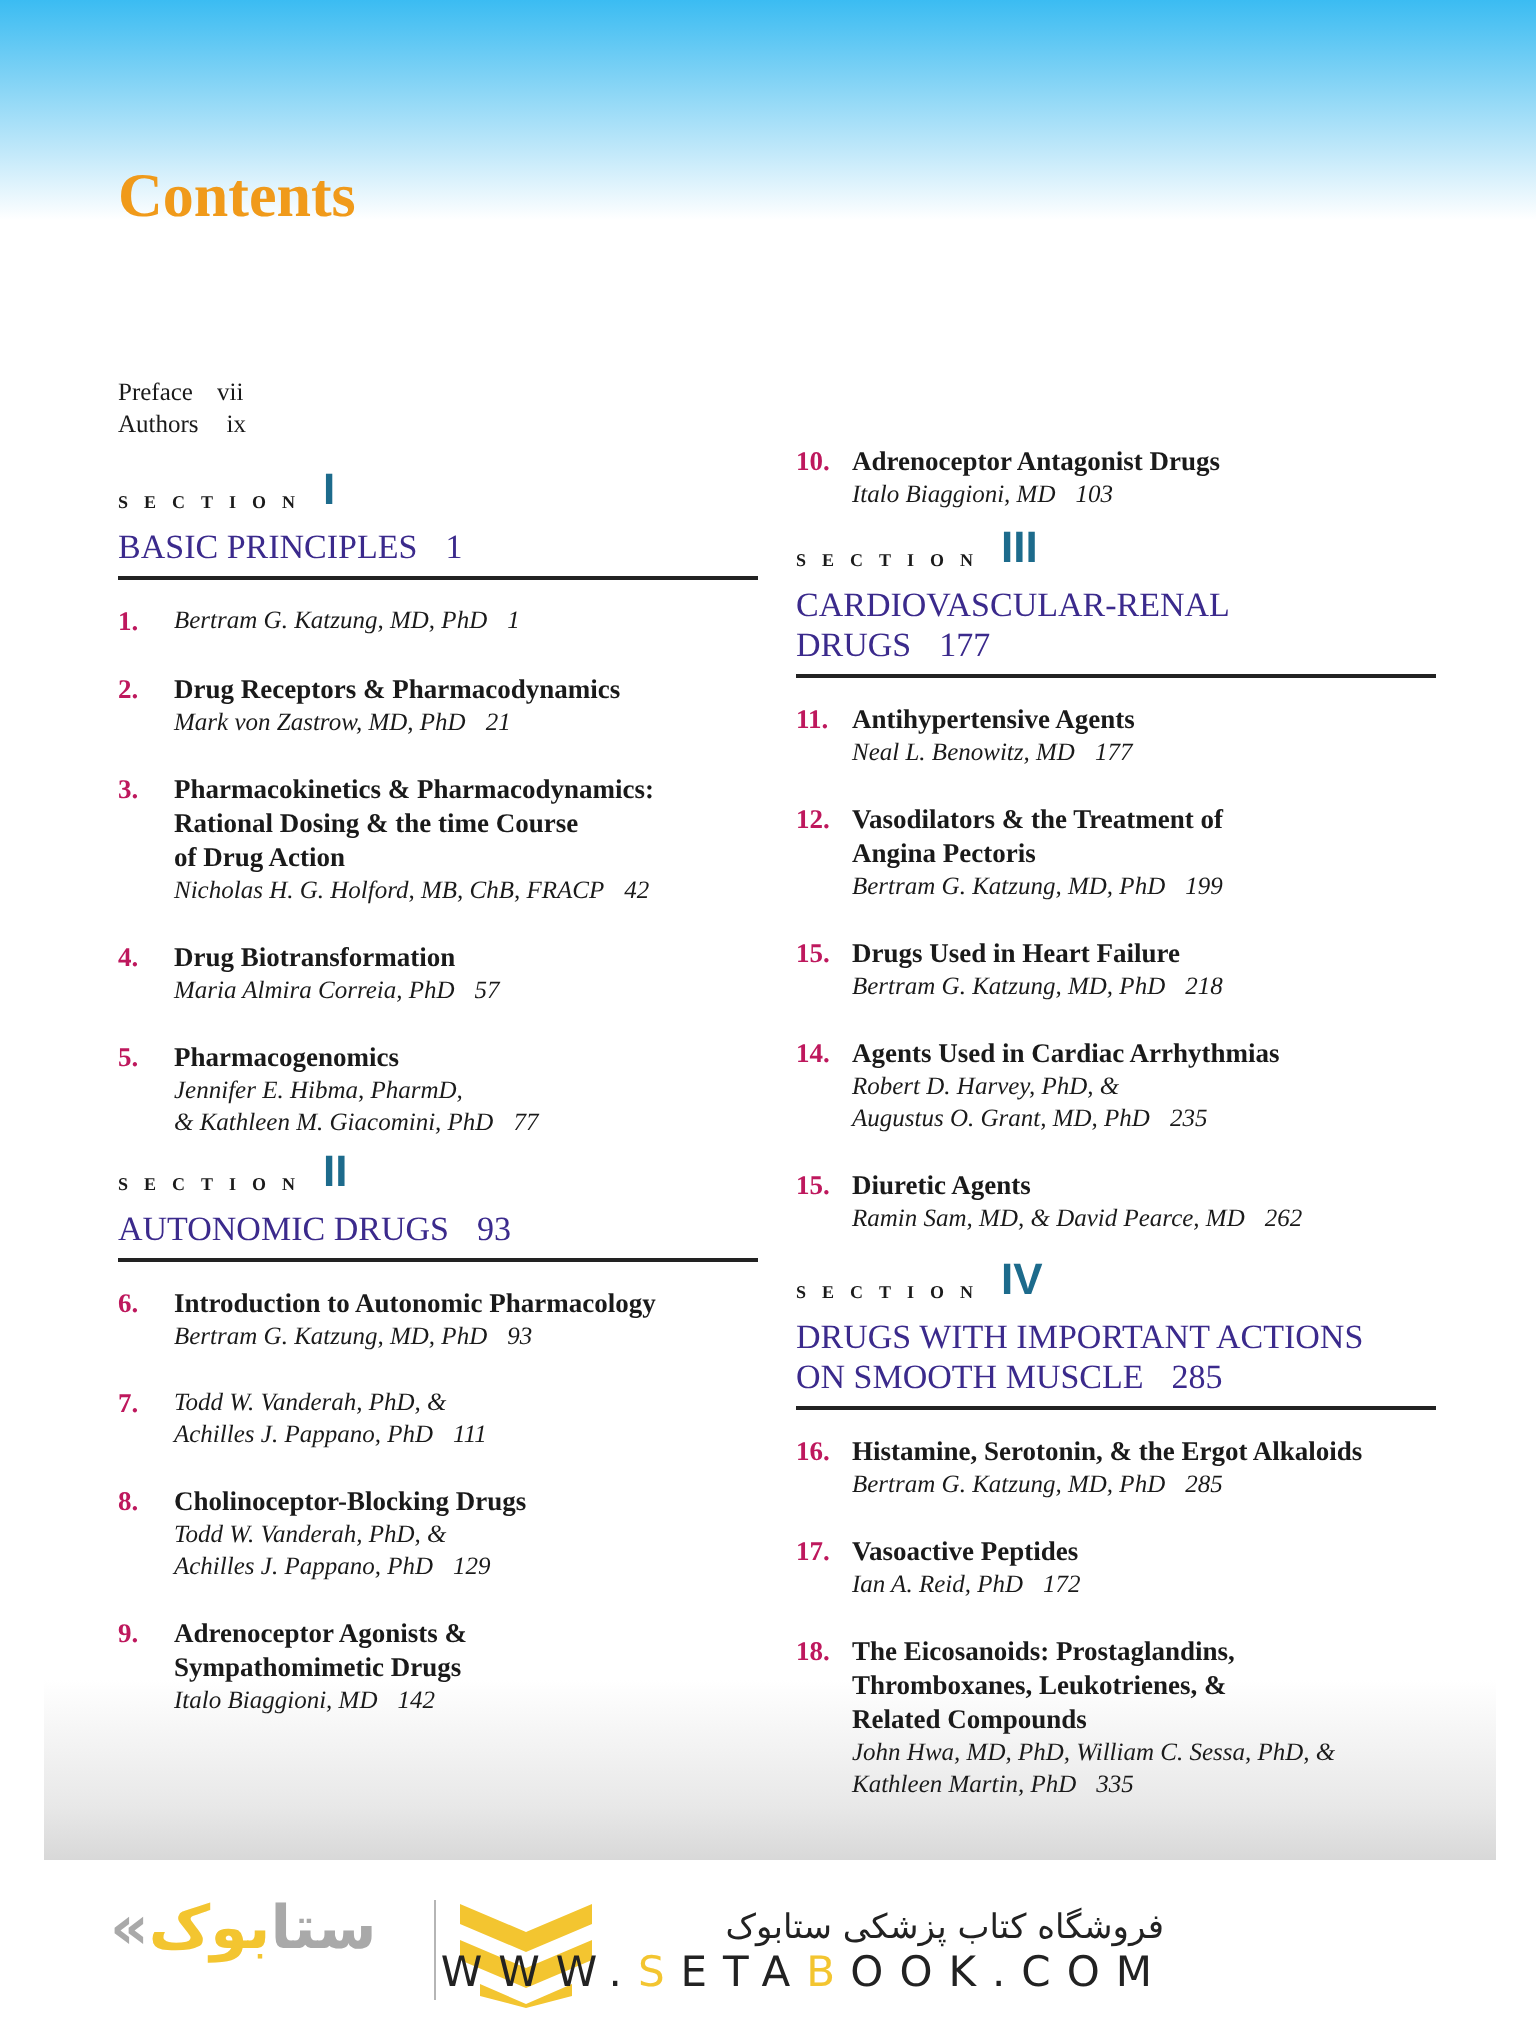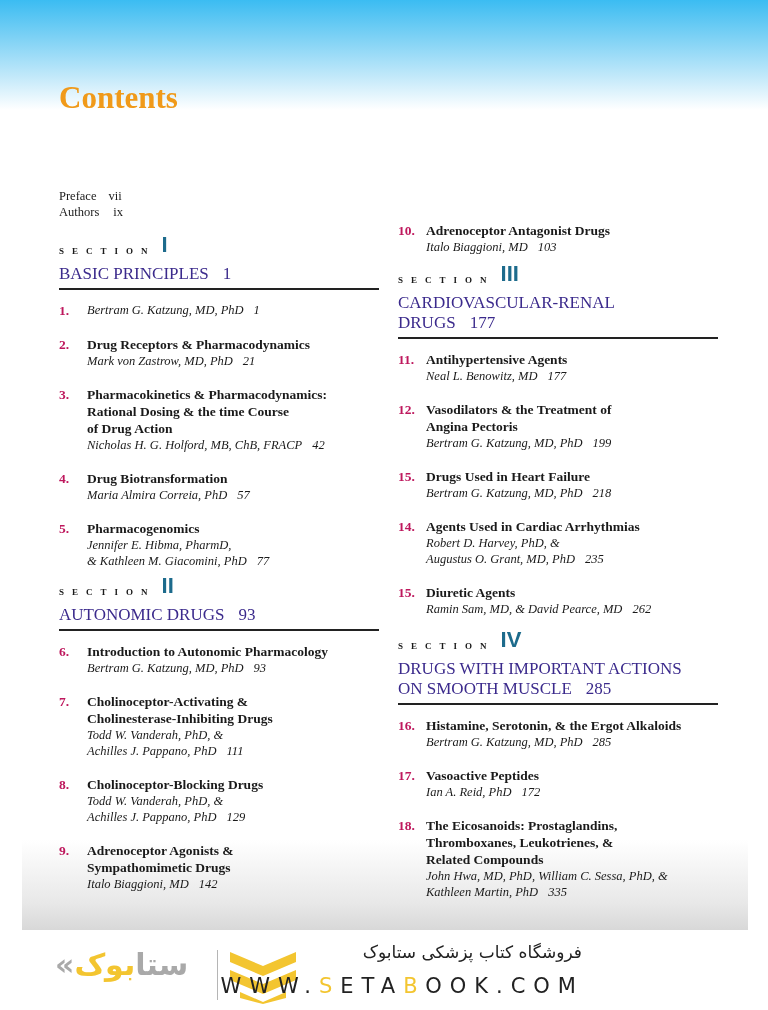--- a/index.html
+++ b/index.html
@@ -63,21 +63,21 @@
     font-family: "DejaVu Sans", sans-serif; font-weight: bold; font-size: 30px; color: #a9a9a9;
   }
   .logo-text .hl { color: #f3c530; }
   .logo-sub {
     position: absolute; left: 70px; top: 56px;
     font-family: "DejaVu Sans", sans-serif; font-size: 11px; color: #b0b0b0; margin-top: 35px;
   }
   .logo-divider { position: absolute; left: 217px; top: 20px; width: 1px; height: 50px; background: #b5b5b5; }
   .logo-mark { position: absolute; left: 228px; top: 18px; }
   .store-fa {
-    position: absolute; right: 40px; top: 12px;
+    position: absolute; right: 40px; top: 24px;
     font-family: "DejaVu Sans", sans-serif; font-size: 17px; color: #222; direction: rtl;
   }
   .store-url {
     position: absolute; right: 38px; top: 44px;
     font-family: "DejaVu Sans", sans-serif; font-size: 21px; letter-spacing: 8px; color: #222;
   }
   .store-url .acc { color: #f3c530; }
 </style>
 </head>
 <body>
@@ -151,22 +151,20 @@
     <div class="chapter" style="margin-top:12px">
       <div class="num">6.</div>
       <div class="body">
         <div class="ctitle">Introduction to Autonomic Pharmacology</div>
         <div class="authors"><span>Bertram G. Katzung, MD, PhD</span><span class="pg">93</span></div>
       </div>
     </div>
     <div class="chapter" style="margin-top:17px">
       <div class="num">7.</div>
       <div class="body">
-        <div class="ctitle">Cholinoceptor-Activating &amp;
-Cholinesterase-Inhibiting Drugs</div>
         <div class="authors"><span>Todd W. Vanderah, PhD, &amp;
 Achilles J. Pappano, PhD</span><span class="pg">111</span></div>
       </div>
     </div>
     <div class="chapter" style="margin-top:17px">
       <div class="num">8.</div>
       <div class="body">
         <div class="ctitle">Cholinoceptor-Blocking Drugs</div>
         <div class="authors"><span>Todd W. Vanderah, PhD, &amp;
 Achilles J. Pappano, PhD</span><span class="pg">129</span></div>

